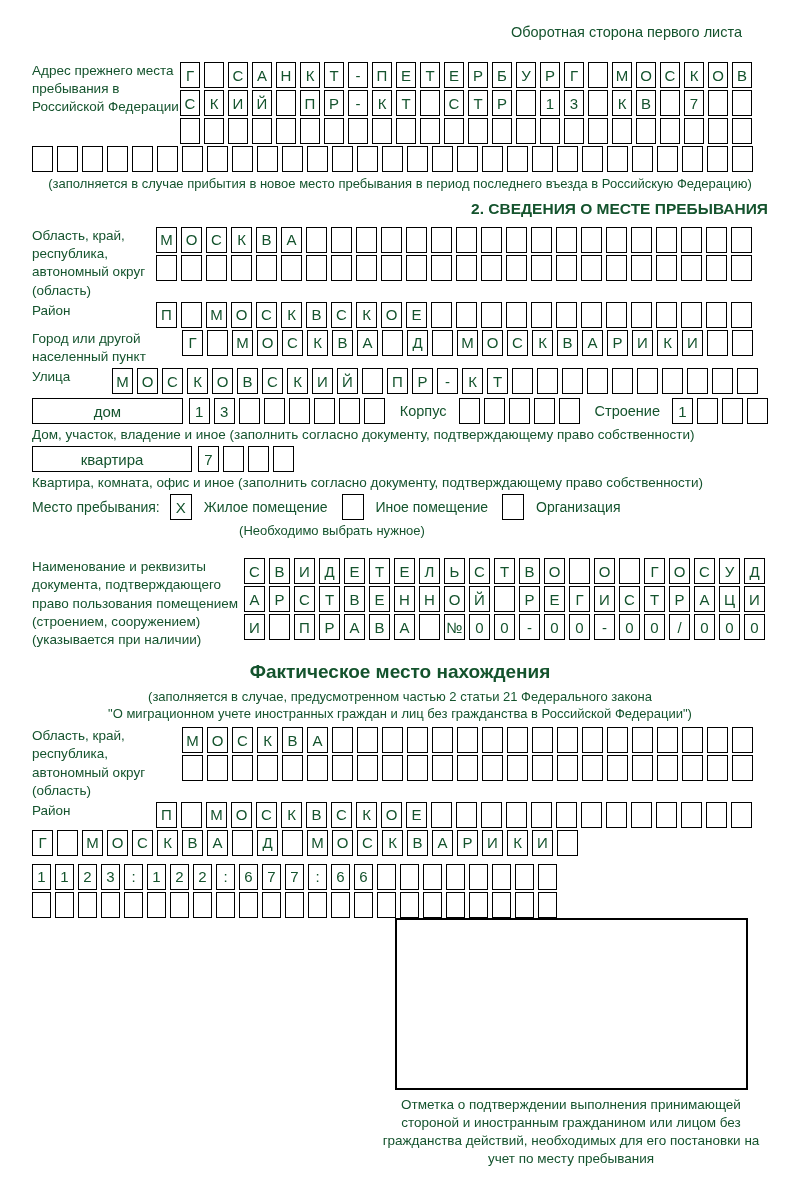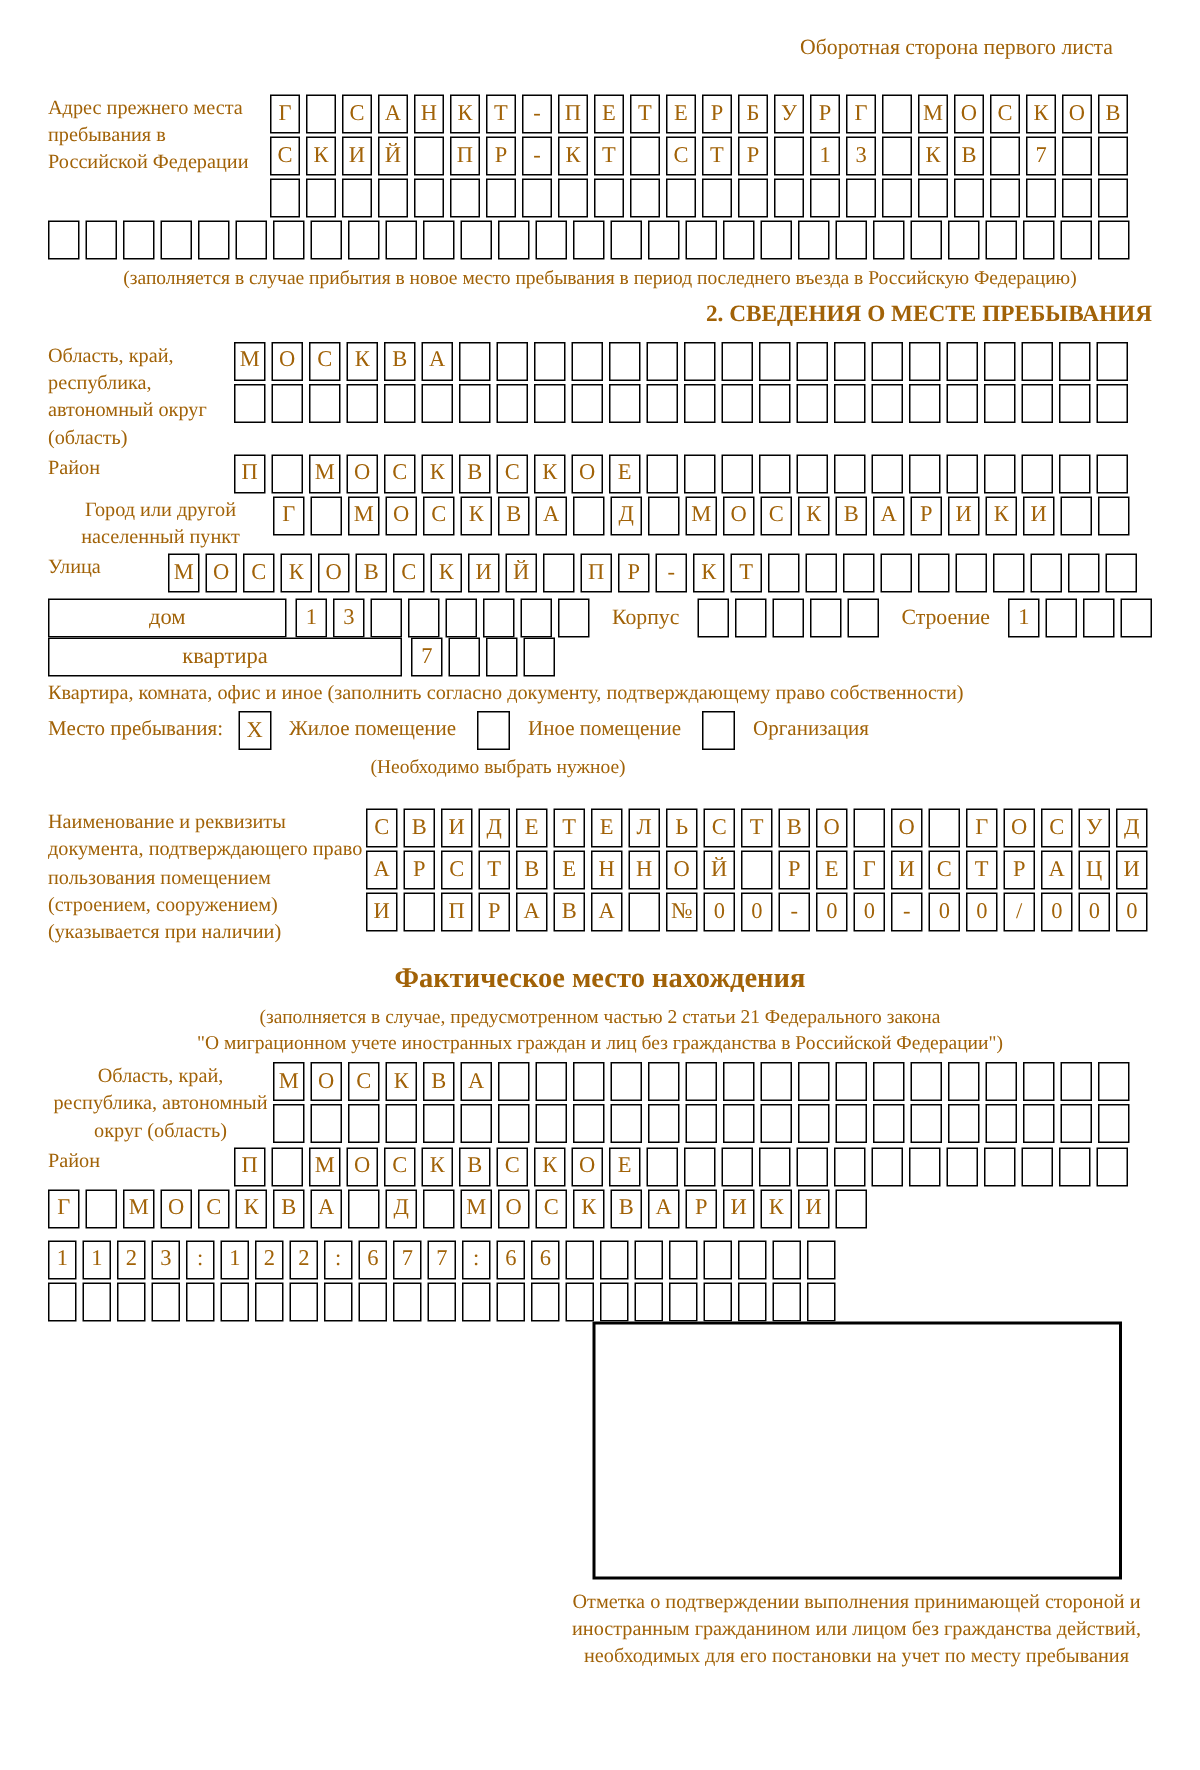--- a/index.html
+++ b/index.html
@@ -1,45 +1,45 @@
 <!DOCTYPE html>
 <html><head>
 <meta charset="utf-8">
 <style>
   html,body { margin:0; padding:0; background:#e8e8e8; }
   .page {
     width:800px; height:1180px; margin:0 auto; background:#ffffff;
     box-sizing:border-box; padding:16px 32px 0 32px;
-    font-family:Liberation Serif, serif; color:#a16207;
+    font-family:Liberation Sans, sans-serif; color:#14532d;
     overflow:hidden;
   }
   .top-title { text-align:right; font-size:14.5px; margin:8px 26px 22px 0; }
   .row { display:flex; align-items:flex-start; }
   .lbl { font-size:13.5px; line-height:1.35; flex:0 0 auto; }
   .w80 { width:80px; } .w124 { width:124px; } .w148 { width:148px; }
-  .w150 { width:150px;text-align:center; } .w182 { width:182px; } .w190 { width:190px; } .w212 { width:212px; }
+  .w150 { width:150px; } .w182 { width:182px; } .w190 { width:190px; } .w212 { width:212px; }
   .rows { display:flex; flex-direction:column; gap:2px; }
   .cells { display:flex; gap:4px; flex:0 0 auto; }
   .cell {
     flex:0 0 auto; width:21px; height:26px; border:1.8px solid #000;
     box-sizing:border-box; display:flex; align-items:center; justify-content:center;
     font-size:15px; background:#fff;
   }
   .cells.p24 .cell { width:20px; }
   .cells.sm .cell  { width:19px; }
   .fullrow { margin-top:2px; }
   .note { font-size:13px; line-height:1.3; }
   .center { text-align:center; }
   .h2 { text-align:right; font-weight:bold; font-size:15.5px; margin:7px 0 9px 0; }
   .h3 { text-align:center; font-weight:bold; font-size:19px; margin:12px 0 6px 0; }
   .widebox {
     border:1.8px solid #000; height:26px; box-sizing:border-box;
     display:flex; align-items:center; justify-content:center; font-size:15px; background:#fff;
   }
-  .wb168 { width:168px; } .wb200 { width:236px; }
+  .wb168 { width:168px; } .wb200 { width:160px; }
   .inline-lbl { font-size:14.5px; line-height:26px; margin:0 6px 0 9px; }
   .mt2{margin-top:2px;} .mt4{margin-top:4px;} .mt8{margin-top:8px;}
   .smallnote { font-size:13.5px; margin:3px 0 4px 0; }
   .stay-row { align-items:center; margin-top:4px; }
   .stay-lbl { font-size:14px; margin-right:10px; }
   .cb {
     display:inline-flex; width:22px; height:26px; border:1.8px solid #000;
     box-sizing:border-box; align-items:center; justify-content:center;
     font-size:15px; margin-right:12px; background:#fff;
   }
@@ -349,20 +349,21 @@
         <span class="cell"></span>
       </div>
     <div class="inline-lbl">Строение</div>
     <div class="cells">
         <span class="cell">1</span>
         <span class="cell"></span>
         <span class="cell"></span>
         <span class="cell"></span>
       </div>
   </div>
+  <div class="smallnote">Дом, участок, владение и иное (заполнить согласно документу, подтверждающему право собственности)</div>
 
   <div class="row" style="gap:6px;">
     <div class="widebox wb200">квартира</div>
     <div class="cells">
         <span class="cell">7</span>
         <span class="cell"></span>
         <span class="cell"></span>
         <span class="cell"></span>
       </div>
   </div>

